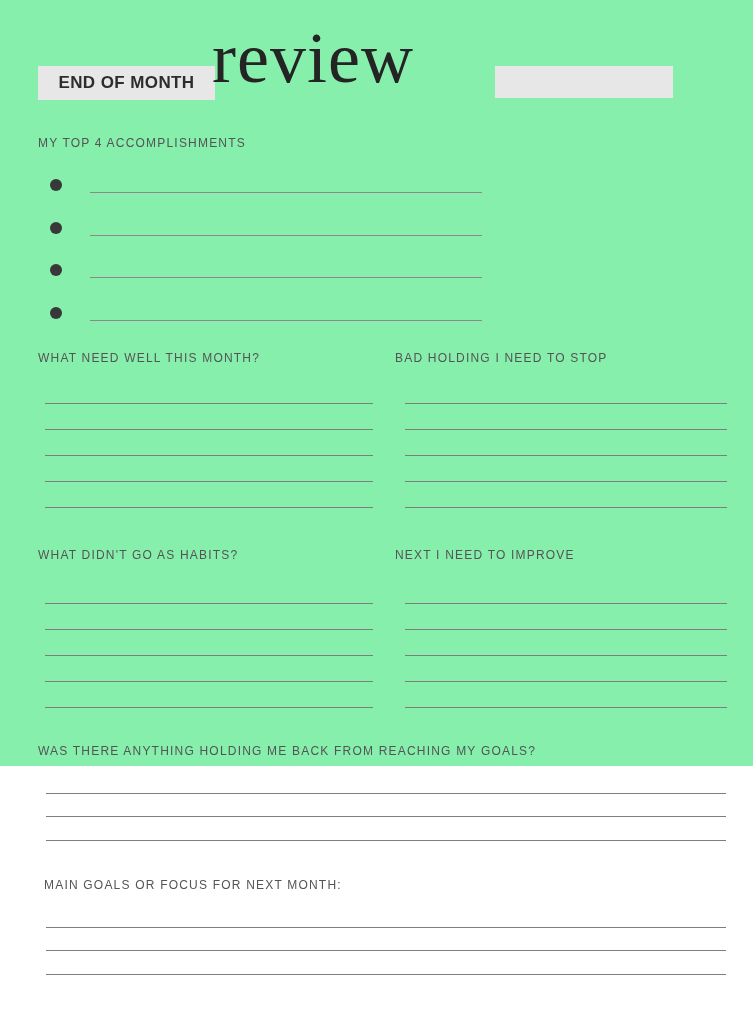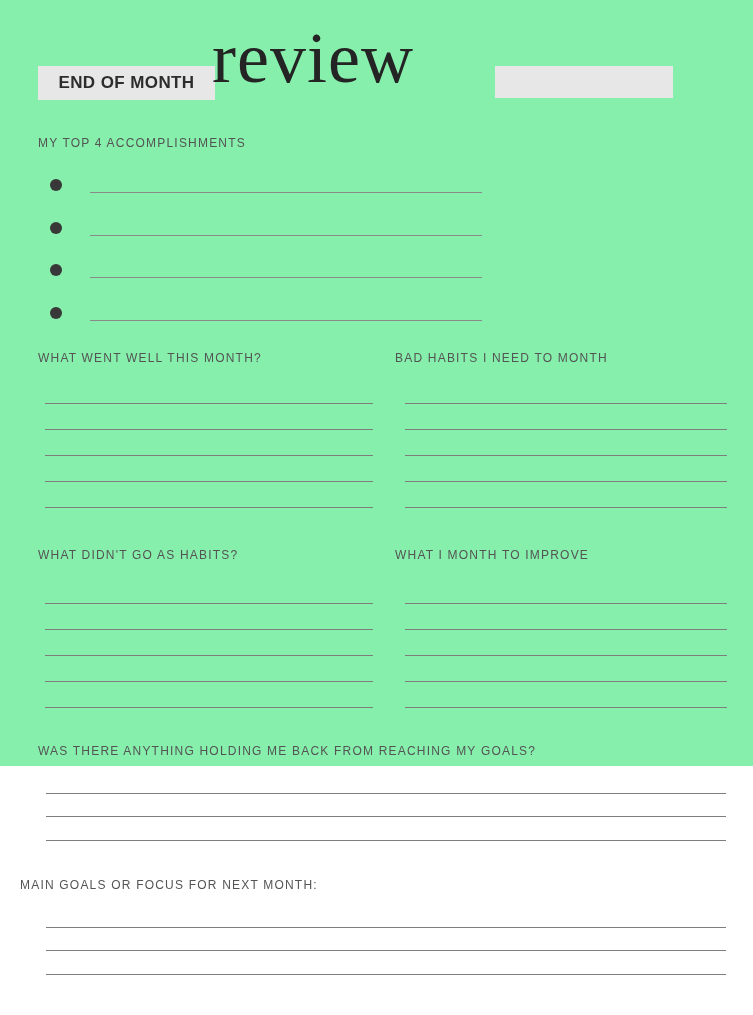--- a/index.html
+++ b/index.html
@@ -32,21 +32,21 @@
   .h {
     position: absolute; font-size: 12px; letter-spacing: 1.2px; color: #545454;
     white-space: nowrap; line-height: 18px;
   }
   .h-acc { left: 38px; top: 134px; }
   .h-ww  { left: 38px;  top: 349px; }
   .h-bh  { left: 395px; top: 349px; }
   .h-np  { left: 38px;  top: 546px; }
   .h-im  { left: 395px; top: 546px; }
   .h-hb  { left: 38px;  top: 742px; }
-  .h-ng  { left: 20px;  top: 876px; }
+  .h-ng  { left: 44px;  top: 876px; }
 
   
   .acc-list { position: absolute; left: 38px; top: 166px; width: 444px; }
   .acc-row  { position: relative; height: 42.5px; }
   .acc-dot  {
     position: absolute; left: 12px; top: 13px; width: 12px; height: 12px;
     border-radius: 50%; background: #383838;
   }
   .acc-line {
     position: absolute; left: 52px; right: 0; top: 26px;
@@ -90,39 +90,39 @@
     <div class="acc-row">
       <span class="acc-dot"></span>
       <span class="acc-line"></span>
     </div>
     <div class="acc-row">
       <span class="acc-dot"></span>
       <span class="acc-line"></span>
     </div>
   </div>
 
-  <div class="h h-ww">WHAT WENT WELL THIS MONTH?</div>
-  <div class="h h-bh">BAD HABITS I NEED TO MONTH</div>
+  <div class="h h-ww">WHAT NEED WELL THIS MONTH?</div>
+  <div class="h h-bh">BAD HOLDING I NEED TO STOP</div>
   <div class="lines col ww-lines">
     <div class="ln"></div>
     <div class="ln"></div>
     <div class="ln"></div>
     <div class="ln"></div>
     <div class="ln"></div>
   </div>
   <div class="lines col bh-lines">
     <div class="ln"></div>
     <div class="ln"></div>
     <div class="ln"></div>
     <div class="ln"></div>
     <div class="ln"></div>
   </div>
 
   <div class="h h-np">WHAT DIDN'T GO AS HABITS?</div>
-  <div class="h h-im">WHAT I MONTH TO IMPROVE</div>
+  <div class="h h-im">NEXT I NEED TO IMPROVE</div>
   <div class="lines col np-lines">
     <div class="ln"></div>
     <div class="ln"></div>
     <div class="ln"></div>
     <div class="ln"></div>
     <div class="ln"></div>
   </div>
   <div class="lines col im-lines">
     <div class="ln"></div>
     <div class="ln"></div>

